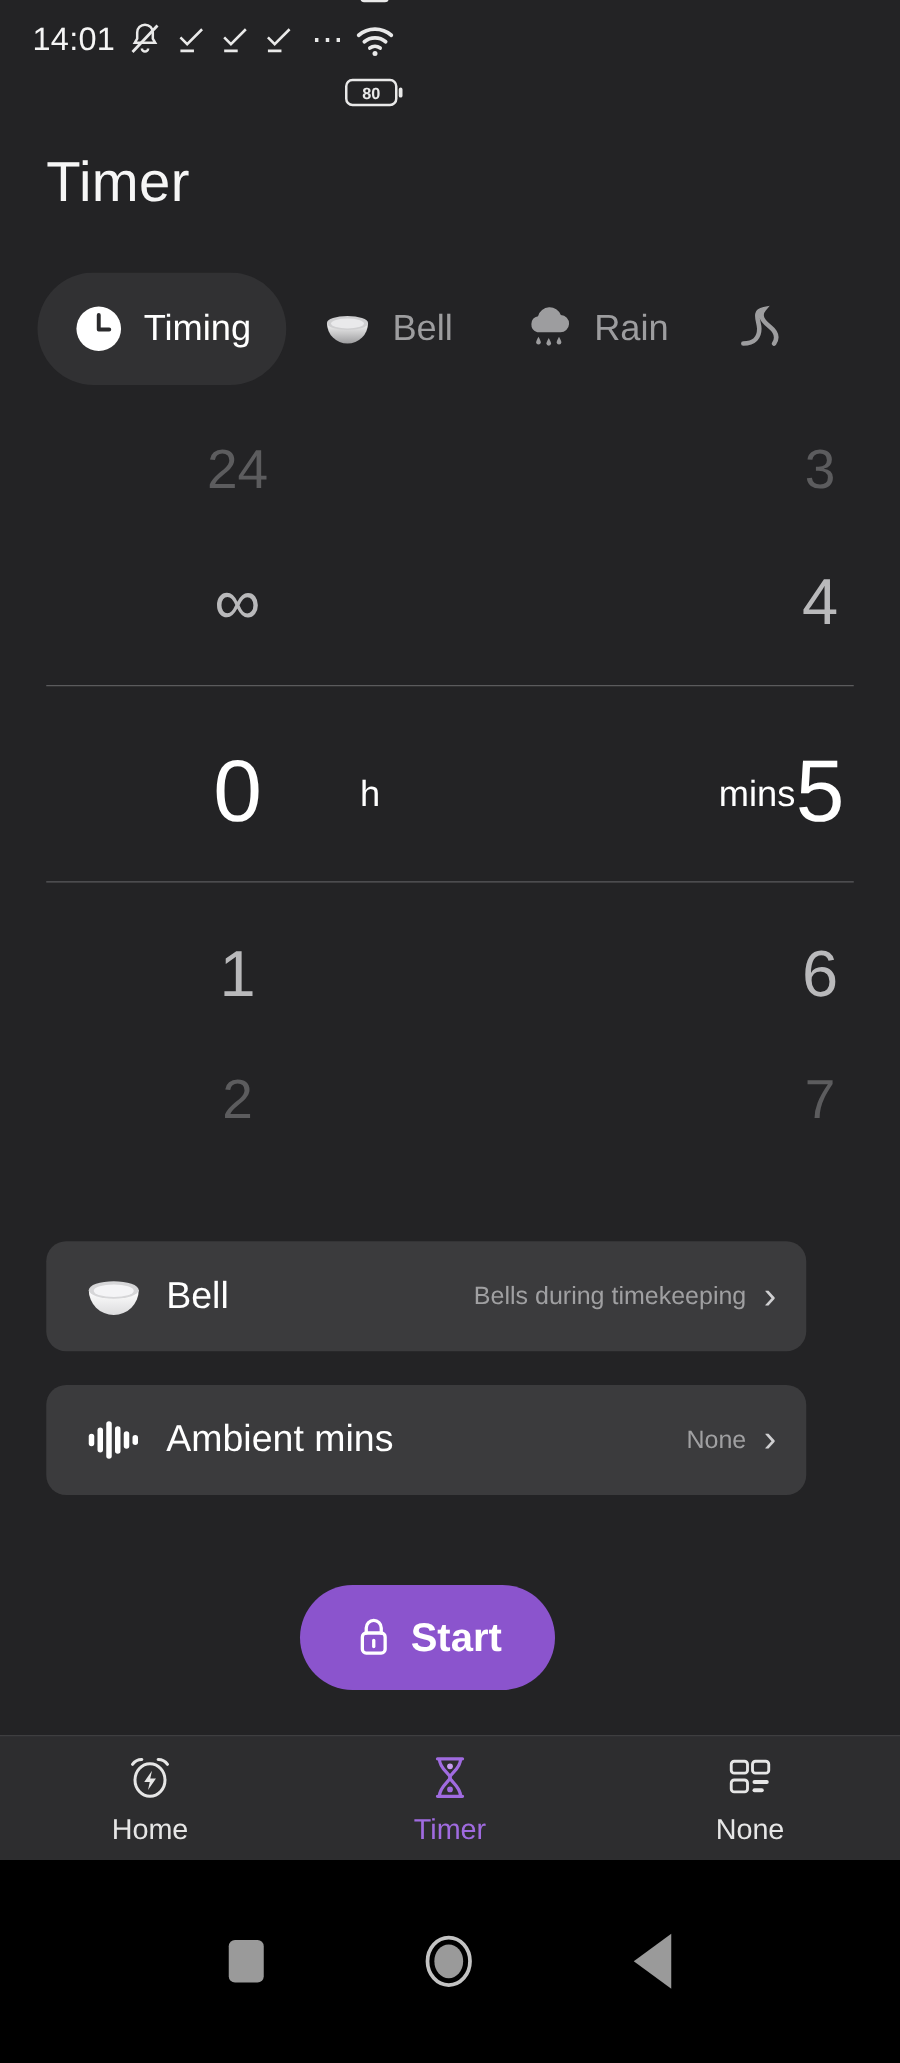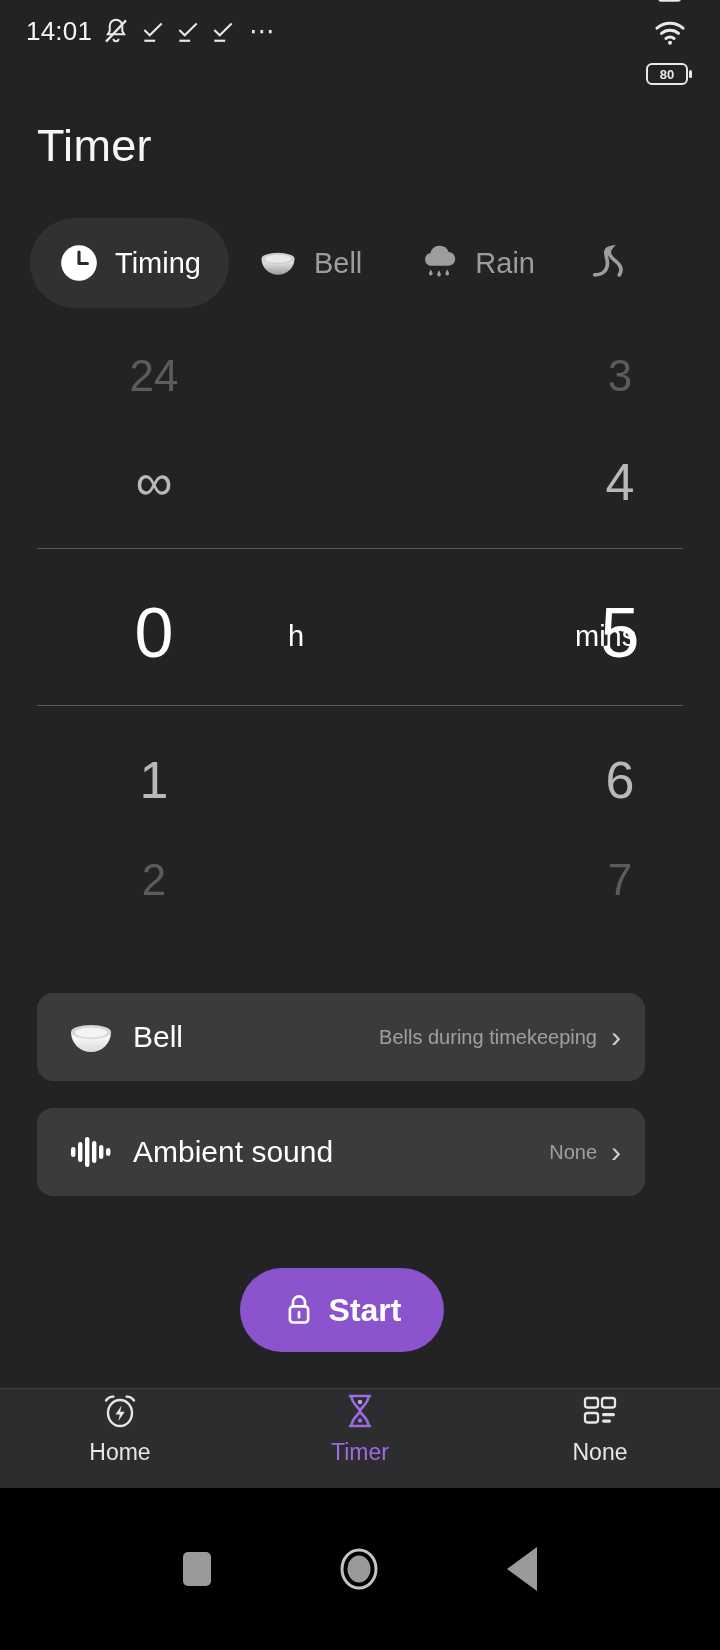--- a/index.html
+++ b/index.html
@@ -7,21 +7,21 @@
     width:720px;height:1650px;overflow:hidden;
     background:#232325;
     font-family:"Liberation Sans","DejaVu Sans",sans-serif;
     -webkit-font-smoothing:antialiased;
   }
   .screen{position:relative;width:720px;height:1650px;background:#232325;}
 
   
   .statusbar{
     position:absolute;left:0;top:0;width:720px;height:62px;
-    display:flex;align-items:center;justify-content:space-between;
+    display:flex;align-items:center;justify-content:flex-start;
     padding:0 26px;box-sizing:border-box;color:#f2f2f2;
   }
   .sb-left{display:flex;align-items:center;gap:9px;}
   .sb-time{font-size:26px;letter-spacing:.2px;color:#f5f5f5;}
   .sb-right{display:flex;align-items:center;gap:13px;flex-direction:column;}
   .sb-dots{font-size:26px;letter-spacing:1px;color:#e8e8e8;margin-left:4px;line-height:10px;}
   .icn{display:inline-block;line-height:0;}
 
   
   .page-title{
@@ -44,21 +44,21 @@
   .tab-label{font-size:29px;color:#9d9d9f;}
   .tab.active .tab-label{color:#ffffff;}
   .tab-ico{width:42px;height:42px;display:flex;align-items:center;justify-content:center;}
 
   
   .picker{position:absolute;left:0;top:330px;width:720px;height:600px;}
   .pk-line{position:absolute;left:37px;width:646px;height:1px;background:#5b5b5d;}
   .pk-line.top{top:218px;}
   .pk-line.bot{top:375px;}
 
-  .pk-col{position:absolute;top:0;width:360px;height:600px;}
+  .pk-col{position:absolute;top:0;width:360px;height:600px;margin-left:36px;}
   .pk-col.hours{left:0;}
   .pk-col.mins{left:360px;}
 
   .pk-item{
     position:absolute;width:100%;text-align:center;
     font-weight:300;line-height:1;
   }
   
   .r0{top:24px;}   
   .r1{top:126px;}
@@ -104,21 +104,21 @@
     box-sizing:border-box;
   }
   .start-label{font-size:32px;color:#ffffff;font-weight:700;text-align:center;}
 
   
   .bottomnav{
     position:absolute;left:0;top:1388px;width:720px;height:100px;
     background:#2d2d2f;border-top:1px solid #3e3e40;
     display:flex;box-sizing:border-box;
   }
-  .bn-item{flex:1;display:flex;flex-direction:column;align-items:center;gap:6px;}
+  .bn-item{flex:1;display:flex;flex-direction:column;align-items:center;justify-content:center;gap:6px;}
   .bn-ico{height:44px;display:flex;align-items:center;justify-content:center;}
   .bn-label{font-size:23px;color:#e6e6e6;}
   .bn-item.active .bn-label{color:#a06be0;}
 
   
   .sysnav{
     position:absolute;left:0;top:1488px;width:720px;height:162px;background:#000000;
     display:flex;align-items:center;justify-content:space-around;padding:0 120px;box-sizing:border-box;
   }
   .sq{width:28px;height:34px;background:#9a9a9a;border-radius:5px;}
@@ -295,21 +295,21 @@
         <g fill="#ffffff">
           <rect x="6" y="18" width="4.4" height="10" rx="2.2"></rect>
           <rect x="13" y="13" width="4.4" height="20" rx="2.2"></rect>
           <rect x="20" y="8" width="4.4" height="30" rx="2.2"></rect>
           <rect x="27" y="12" width="4.4" height="22" rx="2.2"></rect>
           <rect x="34" y="16" width="4.4" height="14" rx="2.2"></rect>
           <rect x="41" y="19" width="4.4" height="8" rx="2.2"></rect>
         </g>
       </svg>
     </span>
-    <span class="card-title">Ambient sound</span>
+    <span class="card-title">Ambient mins</span>
     <span class="card-right">
       <span class="card-value">None</span>
       <span class="chev">›</span>
     </span>
   </div>
 
   <div class="start-btn">
     <span class="icn">
       <svg width="32" height="36" viewBox="0 0 26 30">
         <path d="M8 12V8.6a5 5 0 0 1 10 0V12" fill="none" stroke="#ffffff" stroke-width="2.2" stroke-linecap="round"></path>

